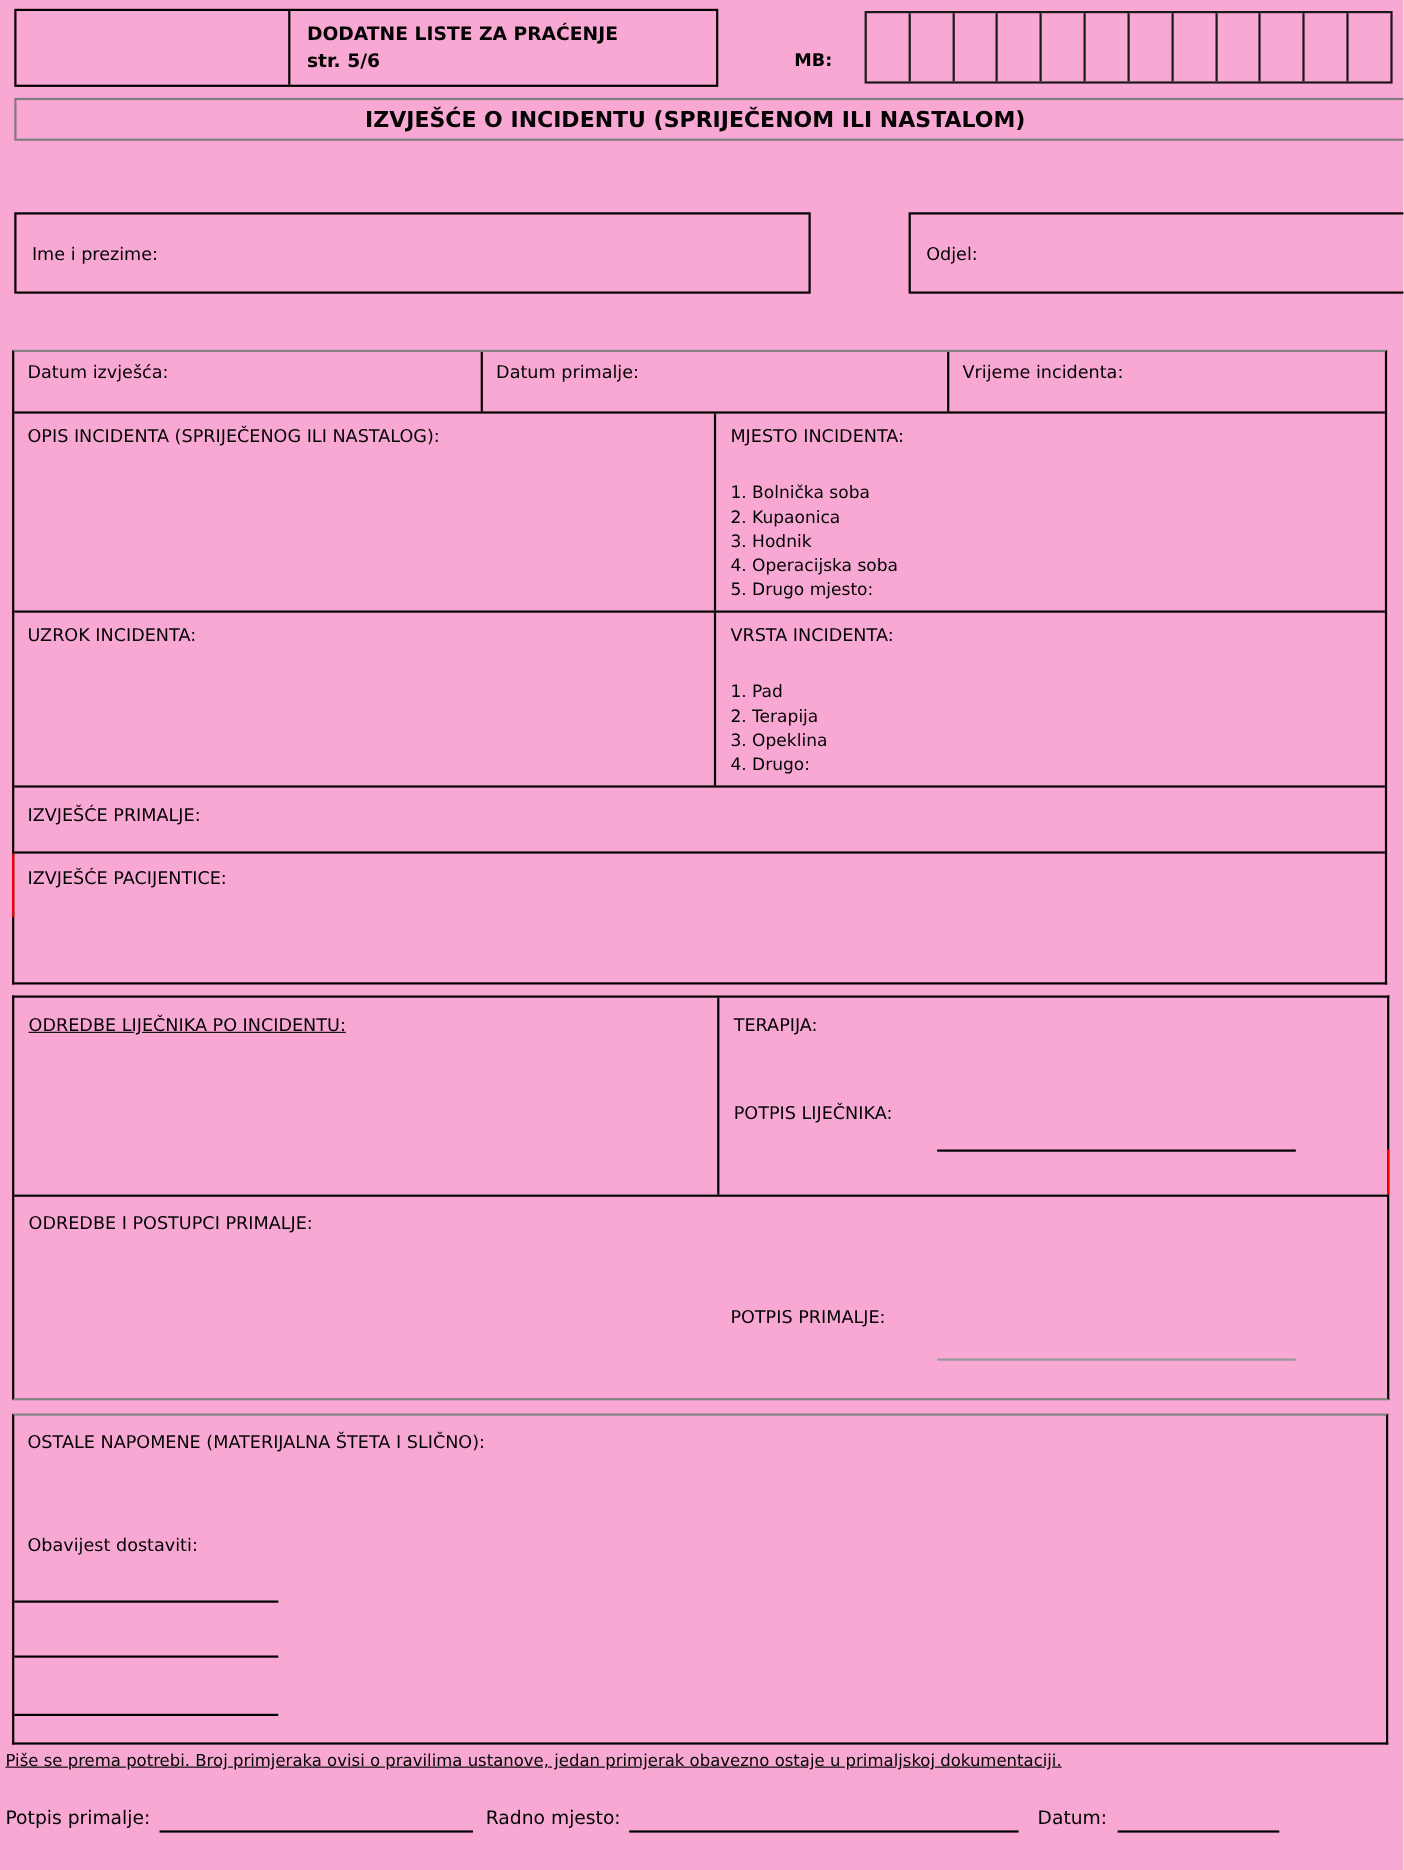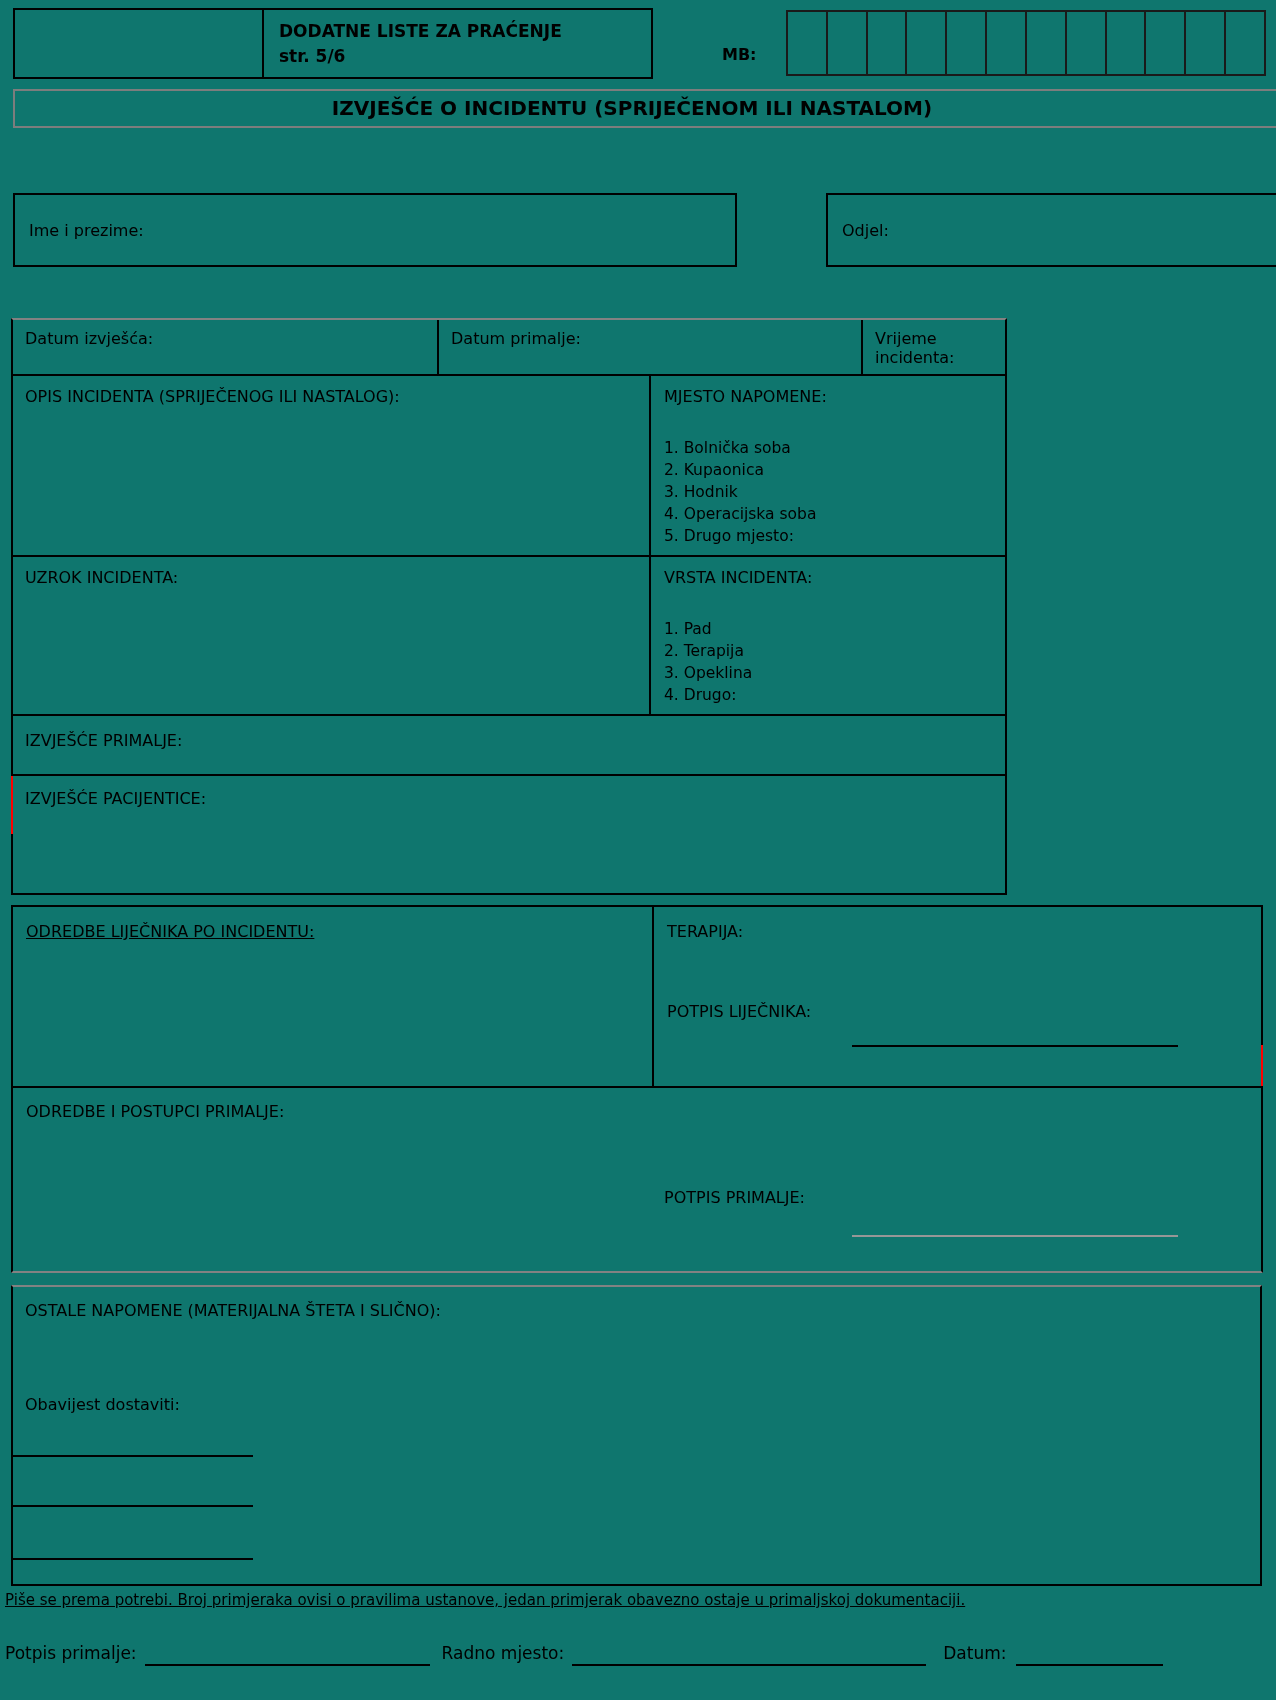--- a/index.html
+++ b/index.html
@@ -1,18 +1,18 @@
 <!DOCTYPE html>
 <html lang="hr"><head>
 <meta charset="utf-8">
 <style>
   html,body{margin:0;padding:0;background:#fff;}
   .page{
     position:relative;width:1276px;height:1700px;margin:0 auto;
-    background:#0f766e;overflow:hidden;
+    background:#f9a8d4;overflow:hidden;
     font-family:"DejaVu Sans","Liberation Sans",sans-serif;
     color:#000;font-size:16px;
   }
   .abs{position:absolute;box-sizing:border-box;}
 
   
   .header-box{left:13px;top:8px;width:640px;height:71px;border:2px solid #000;display:flex;}
   .header-box-left{width:247px;border-right:2px solid #000;}
   .header-box-right{flex:1;padding:9px 0 0 15px;font-weight:bold;font-size:17px;line-height:25px;}
   .mb-label{left:722px;top:45px;font-weight:bold;font-size:16px;}
@@ -32,21 +32,21 @@
 
   
   .tbl{border:2px solid #000;}
   .row{position:relative;display:flex;box-sizing:border-box;}
   .row + .row{border-top:2px solid #000;}
   .cell{box-sizing:border-box;position:relative;}
   .cell + .cell{border-left:2px solid #000;}
   .lbl{display:block;}
 
   
-  .table1{left:11px;top:318px;width:996px;height:577px;border-top-color:#828282;}
+  .table1{left:11px;top:318px;width:1250px;height:577px;border-top-color:#828282;}
   .t1-rowA{height:54px;}
   .t1-rowA .cell{padding:9px 0 0 12px;}
   .cA1{width:424px;}
   .cA2{width:424px;}
   .cA3{flex:1;}
   .t1-rowB{height:181px;}
   .t1-rowC{height:159px;}
   .cLeft{width:636px;padding:11px 0 0 12px;}
   .cRight{flex:1;padding:11px 0 0 13px;}
   .opts{margin-top:31px;font-size:15.5px;line-height:22px;}
@@ -128,21 +128,21 @@
       </div>
       <div class="cell cA3">
         <span class="lbl">Vrijeme incidenta:</span>
       </div>
     </div>
     <div class="row t1-rowB">
       <div class="cell cLeft">
         <span class="lbl">OPIS INCIDENTA (SPRIJEČENOG ILI NASTALOG):</span>
       </div>
       <div class="cell cRight">
-        <span class="lbl">MJESTO NAPOMENE:</span>
+        <span class="lbl">MJESTO INCIDENTA:</span>
         <div class="opts">
             <div>1. Bolnička soba</div>
             <div>2. Kupaonica</div>
             <div>3. Hodnik</div>
             <div>4. Operacijska soba</div>
             <div>5. Drugo mjesto:</div>
           </div>
       </div>
     </div>
     <div class="row t1-rowC">

